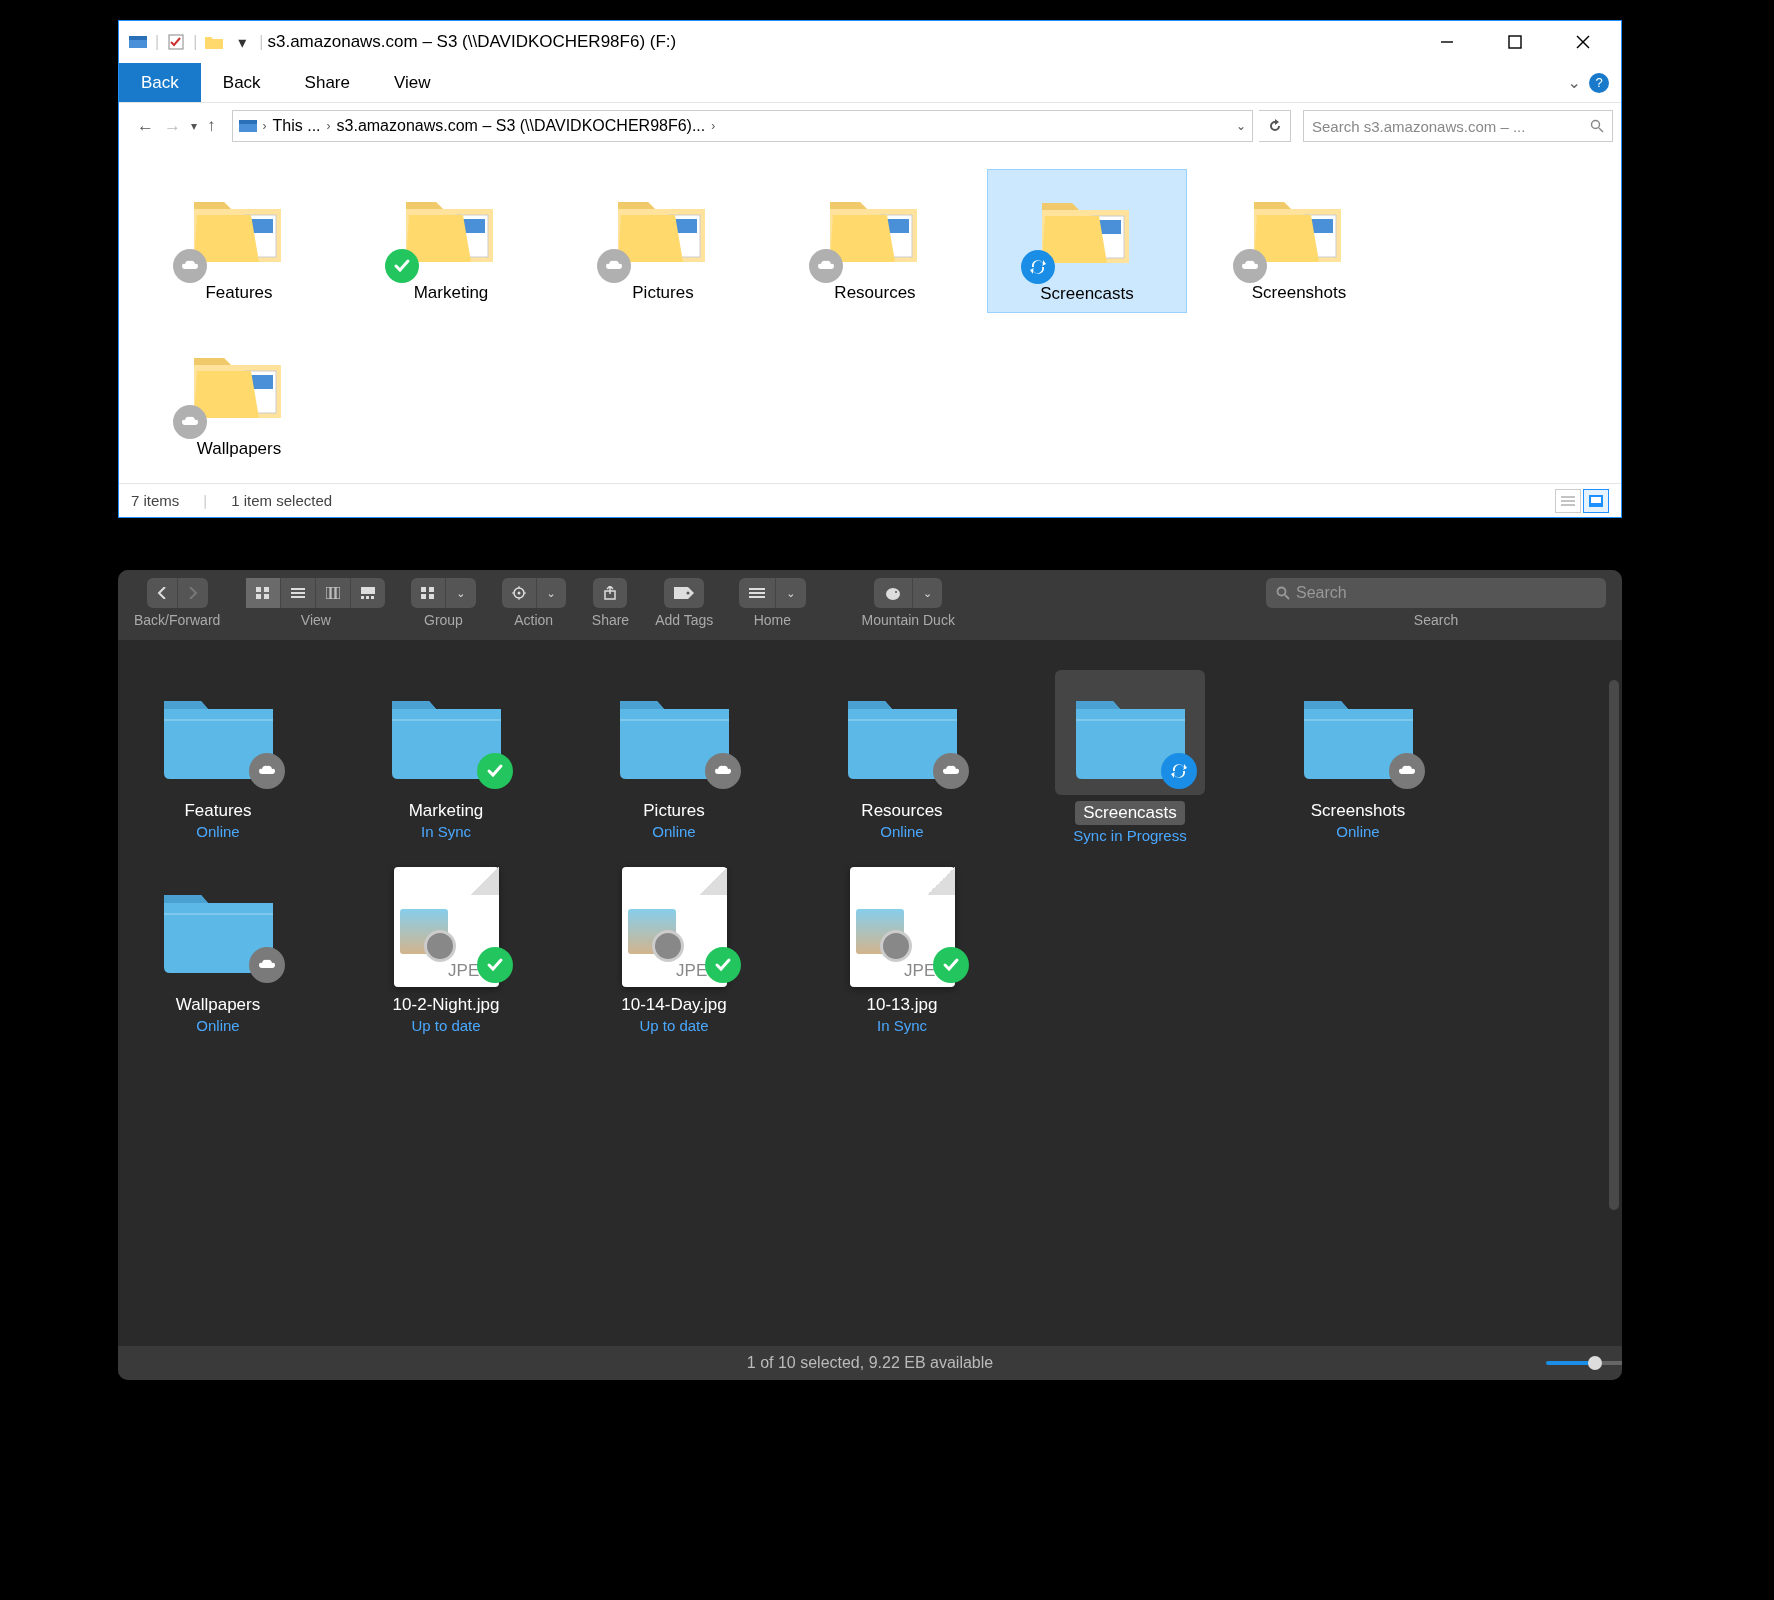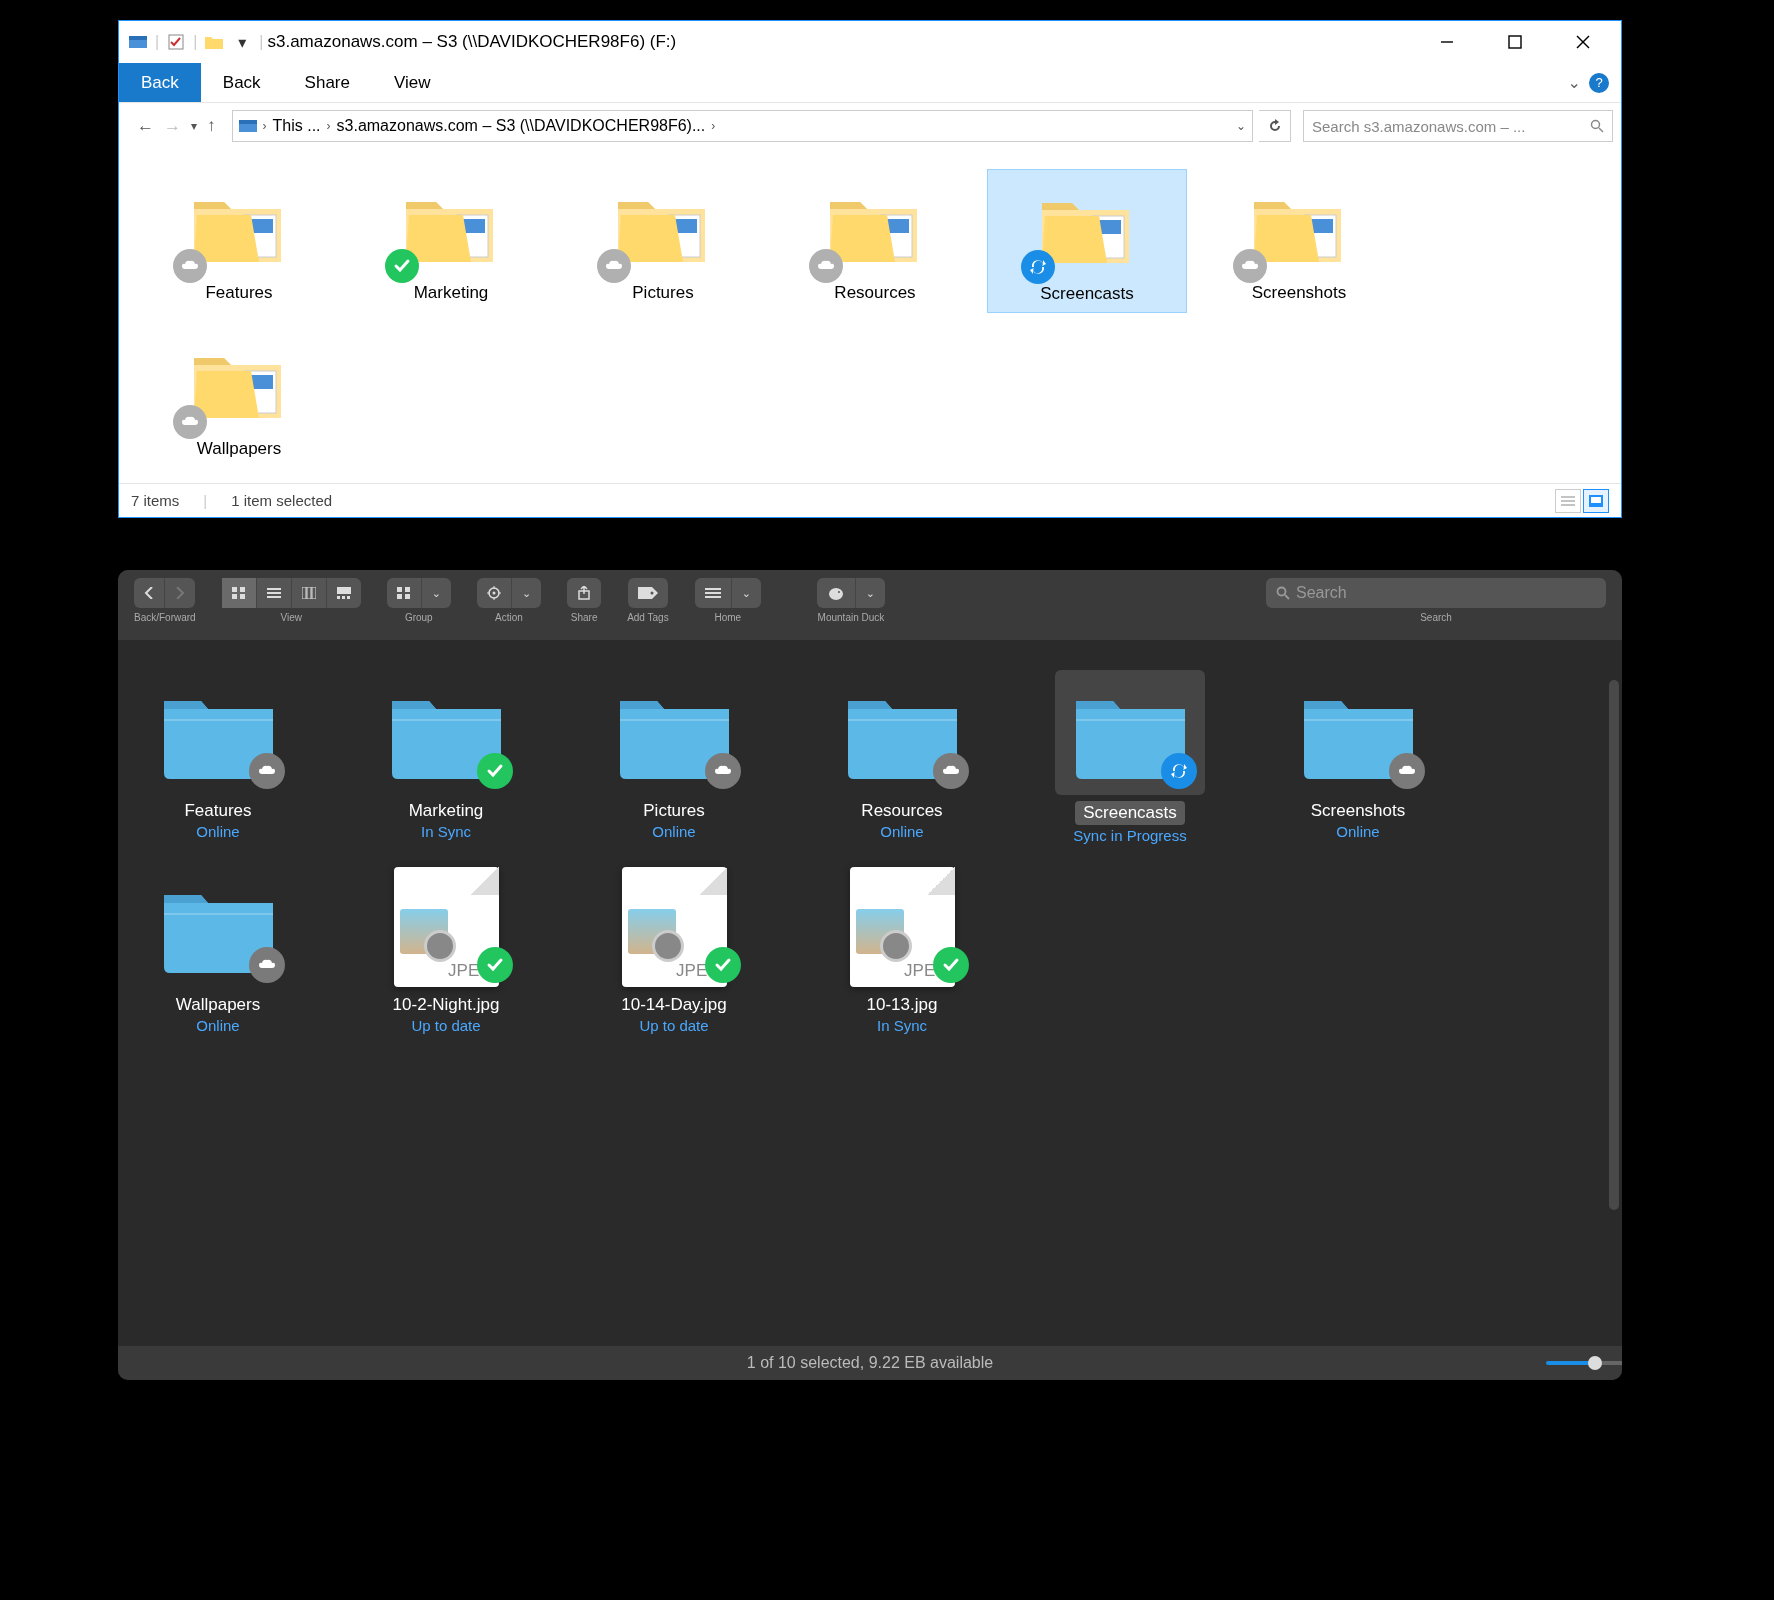--- a/index.html
+++ b/index.html
@@ -53,21 +53,21 @@
 .mac-traffic .r{background:#ff5f57} .mac-traffic .y{background:#ffbd2e} .mac-traffic .g{background:#28c940}
 .mac-title { flex:1; text-align:center; color:#ccc; font-size:17px; display:flex; align-items:center; justify-content:center; gap:6px; }
 .mac-title .folder-mini { width:18px; height:14px; background:#5cb8e6; border-radius:2px; display:inline-block; }
 
 .mac-toolbar { height: 70px; display: flex; align-items: flex-start; padding: 8px 16px 0; gap: 26px; background: #3a3a3a; }
 .mac-tool-group { display:flex; flex-direction:column; align-items:center; gap:4px; }
 .mac-tool-btns { display:flex; background:#555; border-radius:6px; height: 30px; }
 .mac-tool-btns .seg { padding:0 10px; display:flex; align-items:center; justify-content:center; border-right:1px solid #444; color:#ddd; font-size:14px; }
 .mac-tool-btns .seg:last-child { border-right:none; }
 .mac-tool-btns .seg.active { background:#6a6a6a; }
-.mac-tool-label { font-size: 10px; color: #aaa; text-align: right; }
+.mac-tool-label { font-size: 14px; color: #aaa; text-align: right; }
 .mac-search-box { background:#555; border-radius:6px; height:30px; width:340px; display:flex; align-items:center; padding:0 10px; color:#999; font-size:16px; gap:6px; }
 
 .mac-content { padding: 30px 20px; display: flex; flex-wrap: wrap; gap: 20px 68px; background: #2a2a2a; height: 640px; align-content: flex-start; }
 .mac-item { width: 160px; display: flex; flex-direction: column; align-items: center; position:relative; }
 .mac-item.selected .mac-icon-wrap { background: #454545; border-radius: 6px; }
 .mac-item.selected .mac-item-label { background: #5a5a5a; border-radius: 4px; padding: 2px 8px; }
 .mac-icon-wrap { width: 150px; height: 125px; display:flex; align-items:center; justify-content:center; position:relative; }
 .mac-folder { width: 125px; height: 100px; }
 .mac-file-icon { width: 105px; height: 120px; background:#fff; border-radius:4px; display:flex; flex-direction:row; align-items:center; justify-content:flex-end; padding:6px; position:relative; box-shadow: 0 2px 6px rgba(0,0,0,0.4); }
 .mac-file-icon .corner { position:absolute; top:0; right:0; width:28px; height:28px; background: linear-gradient(135deg, transparent 50%, #ddd 50%); }

